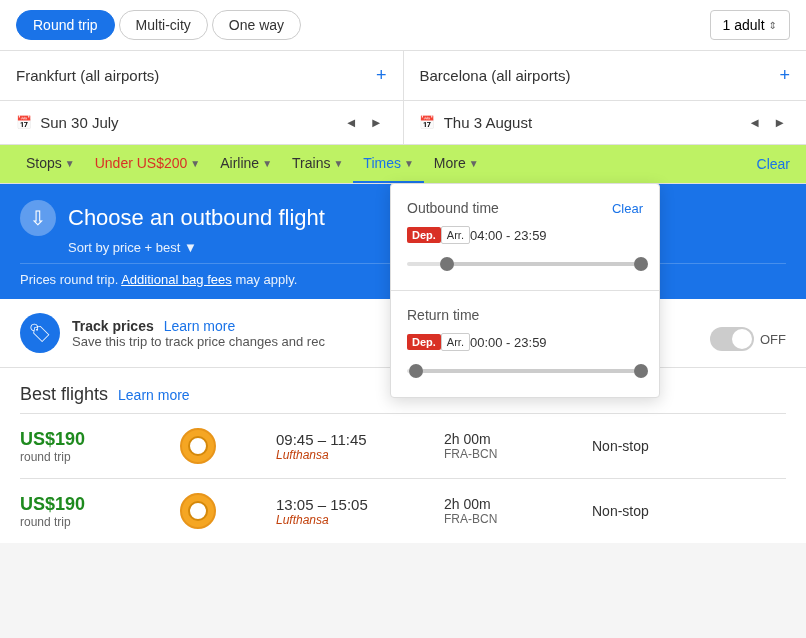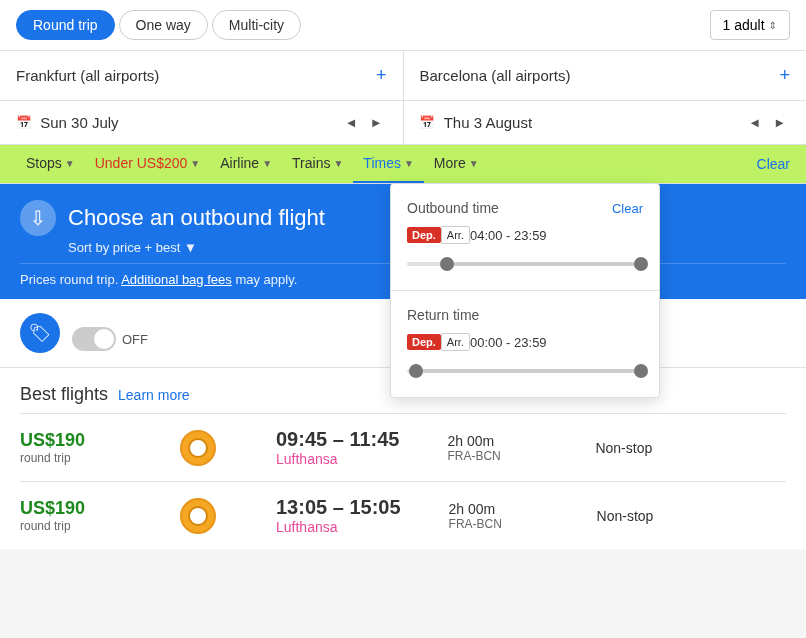--- a/index.html
+++ b/index.html
@@ -303,35 +303,35 @@
       flex-shrink: 0;
     }
     .airline-logo-inner {
       width: 20px;
       height: 20px;
       border-radius: 50%;
       background: #fff;
       border: 2px solid #d4880a;
     }
     .flight-times-col { min-width: 120px; }
-    .flight-times { font-size: 20px; font-weight: 700; }
-    .flight-airline-name { font-size: 14px; color: #ec4899; }
+    .flight-times { font-size: 15px; font-weight: 400; }
+    .flight-airline-name { font-size: 12px; color: #c2410c; font-style: italic; }
     .flight-duration-col { min-width: 100px; }
     .flight-duration { font-size: 14px; }
     .flight-route { font-size: 12px; color: #666; }
     .flight-stops { font-size: 14px; color: #333; }
   </style>
 </head>
 <body>
 
 <div class="trip-type-bar">
   <div class="trip-type-buttons">
     <button class="trip-btn active">Round trip</button>
+    <button class="trip-btn">Multi-city</button>
     <button class="trip-btn">One way</button>
-    <button class="trip-btn">Multi-city</button>
   </div>
   <div class="right-controls">
     <button class="dropdown-btn">1 adult</button>
   </div>
 </div>
 
 <div class="airport-row">
   <div class="airport-input">
     <span>Frankfurt (all airports)</span>
     <span class="airport-plus">+</span>
@@ -438,20 +438,27 @@
   </div>
   <div class="prices-note">
     <span>Prices round trip.</span>
     <a>Additional bag fees</a>
     <span>may apply.</span>
   </div>
 </div>
 
 <div class="track-prices-bar">
   <div class="track-icon">🏷</div>
+  <div class="track-text">
+    <div class="track-title">
+      <span>Track prices</span>
+      <a>Learn more</a>
+    </div>
+    <div class="track-desc">Save this trip to track price changes and rec</div>
+  </div>
   <div class="toggle-off">
     <div class="toggle-switch"></div>
     <span>OFF</span>
   </div>
 </div>
 
 <div class="best-flights-section">
   <div class="best-flights-header">
     <span class="best-flights-title">Best flights</span>
     <a class="learn-more-link">Learn more</a>

